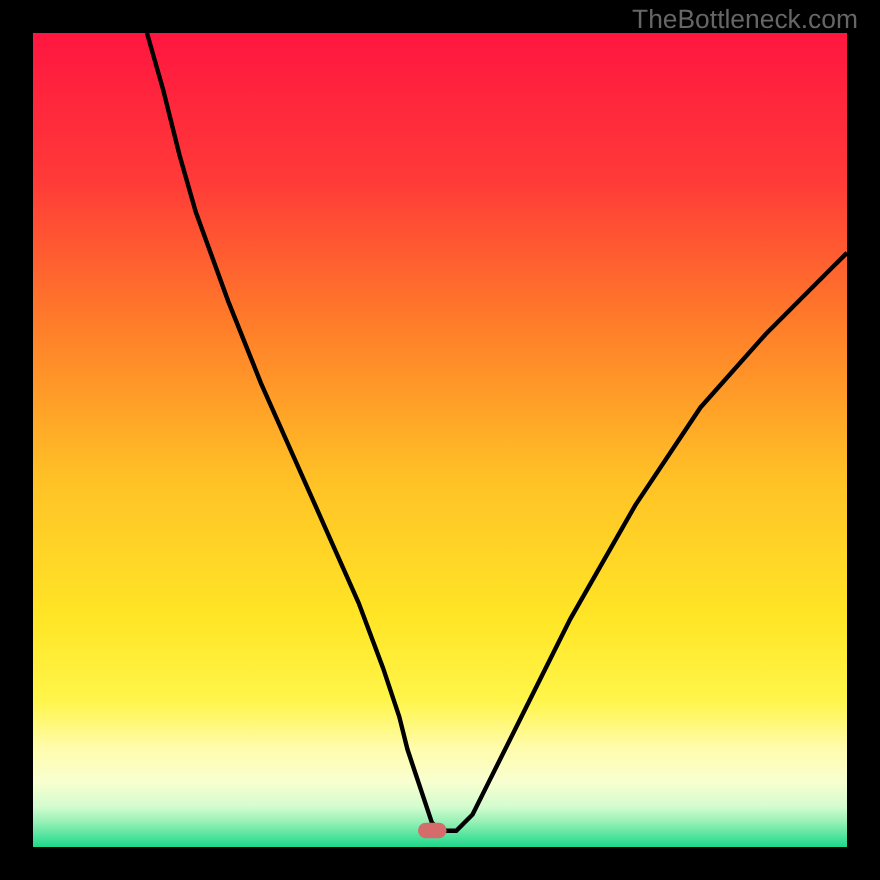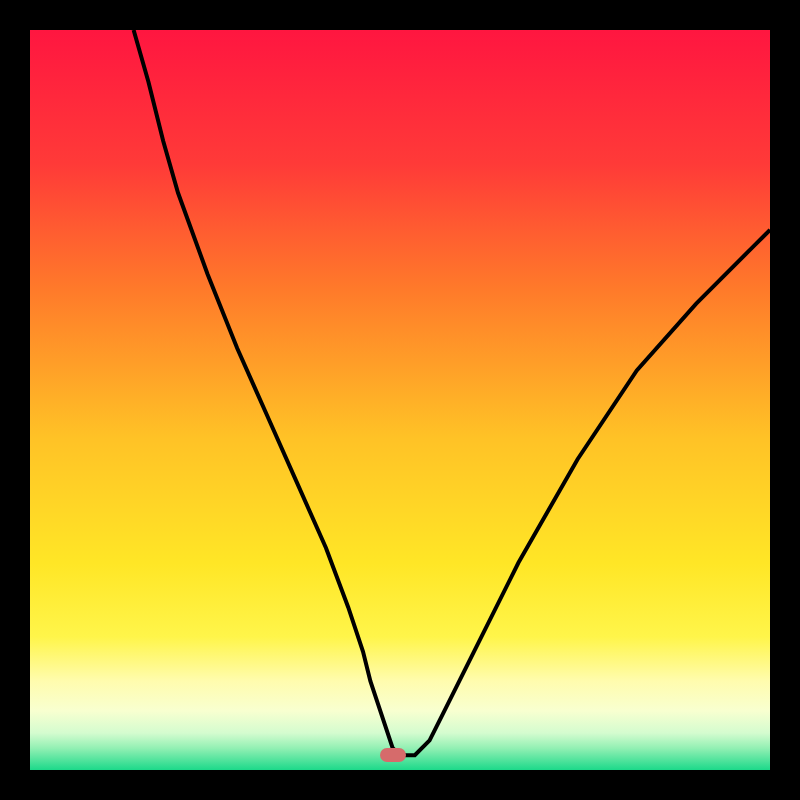--- a/index.html
+++ b/index.html
@@ -55,20 +55,21 @@
     border-radius: 7px;
     transform: translate(-13px, -7px);
     z-index: 5;
   }
 </style>
 </head>
 <body>
 
 <div class="container">
 
+  <div class="watermark">TheBottleneck.com</div>
 
   <div class="plot-area">
 
     <svg class="gradient-bg" viewBox="0 0 740 740" preserveAspectRatio="none">
       <defs>
         <linearGradient id="bg-grad" x1="0" y1="0" x2="0" y2="1">
           <stop offset="0%" stop-color="#ff1640"></stop>
           <stop offset="18%" stop-color="#ff3a38"></stop>
           <stop offset="35%" stop-color="#ff7a2a"></stop>
           <stop offset="55%" stop-color="#ffc226"></stop>

